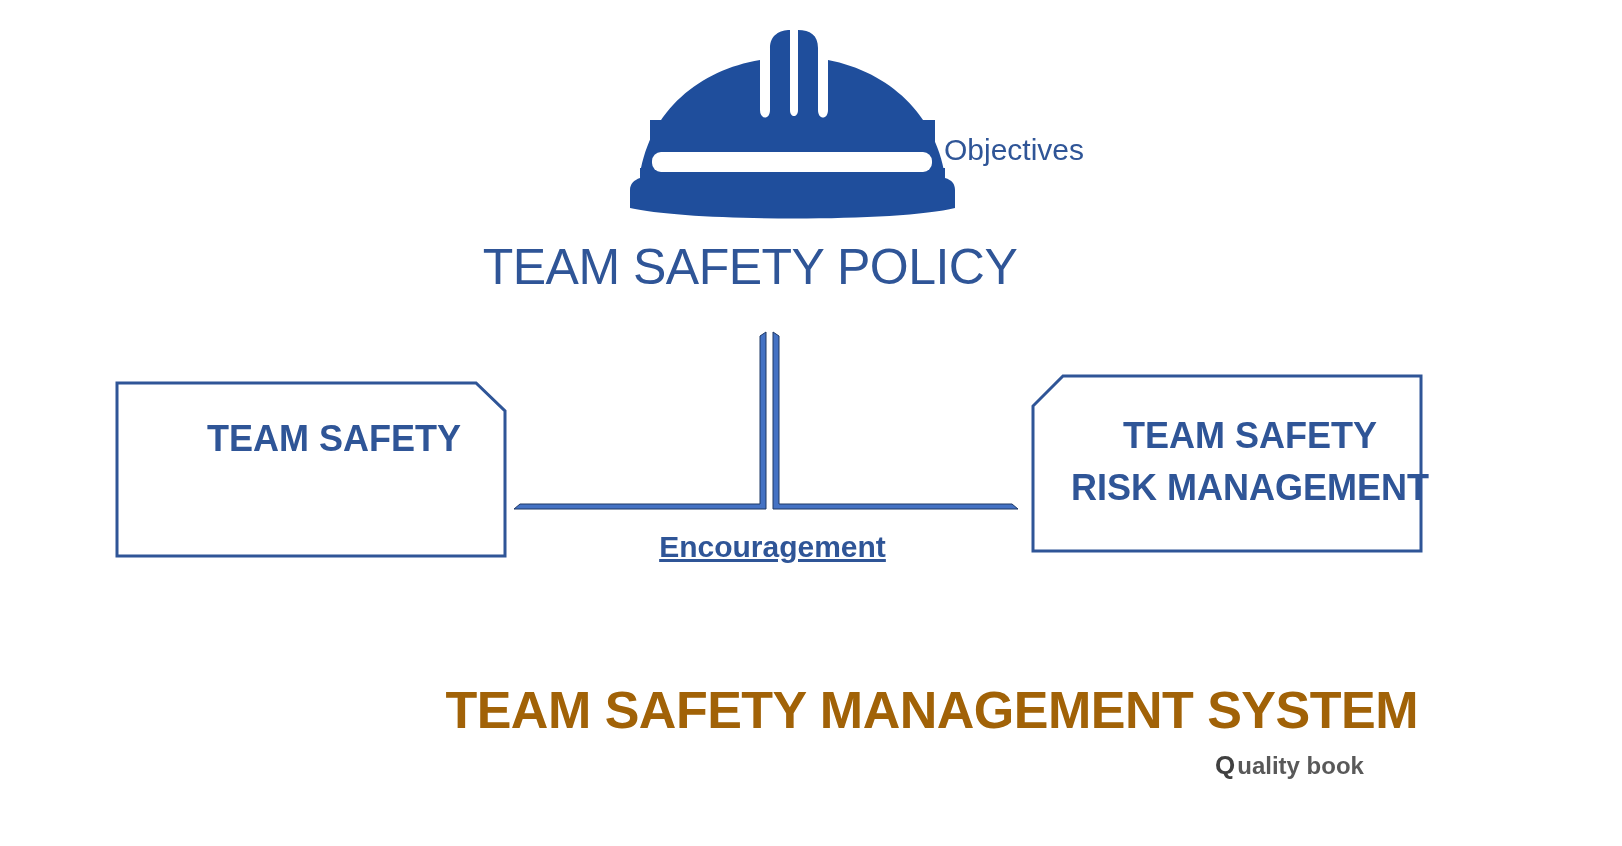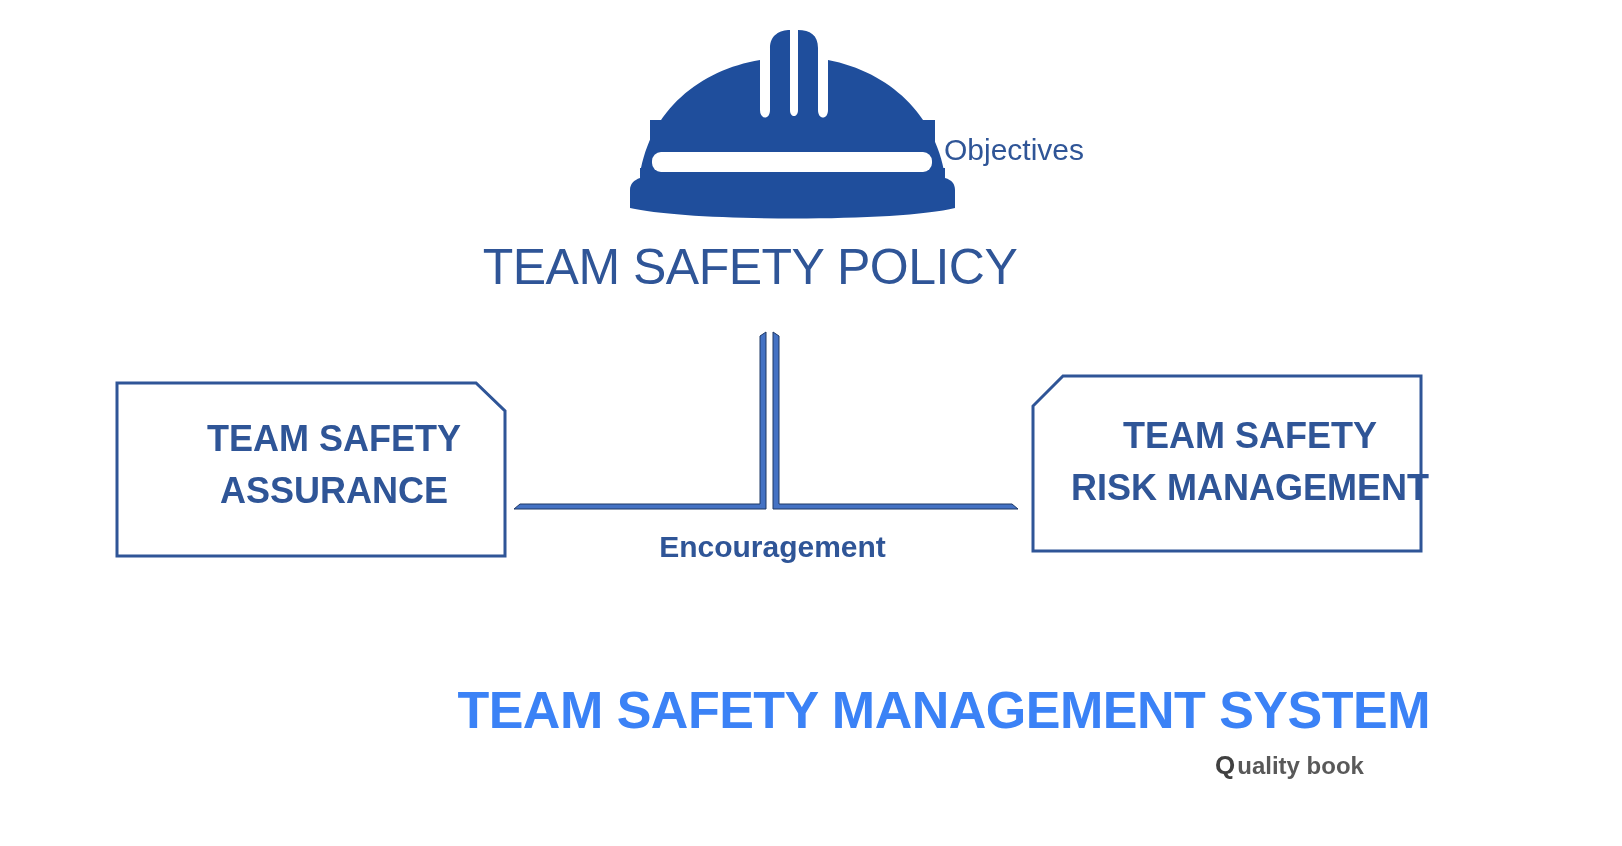--- a/index.html
+++ b/index.html
@@ -3,25 +3,25 @@
   <meta charset="utf-8">
   <style>
     html, body { margin: 0; padding: 0; background: #ffffff; }
     body { width: 1622px; height: 846px; position: relative; overflow: hidden;
            font-family: "Liberation Sans", "DejaVu Sans", sans-serif; }
     .abs { position: absolute; }
     .policy-title { left: 470px; top: 238px; width: 560px; text-align: center;
                     font-size: 50px; letter-spacing: -0.5px; color: #2f5597; font-weight: normal; }
     .objectives { left: 944px; top: 133px; font-size: 30px; color: #2f5597; font-weight: normal; }
     .encouragement { left: 600px; top: 530px; width: 345px; text-align: center;
-                     font-size: 30px; color: #2f5597; font-weight: bold; }
+                     font-size: 30px; color: #2f5597; font-weight: bold; text-decoration: underline; }
     .box-text { position: absolute; text-align: center; font-size: 36px; line-height: 52px;
                 color: #2f5597; font-weight: bold; padding-left: 23px; }
-    .system-title { left: 450px; top: 680px; width: 980px; text-align: right;
-                    font-size: 52px; color: #3b82f6; font-weight: bold; letter-spacing: -0.5px; }
+    .system-title { left: 438px; top: 680px; width: 980px; text-align: right;
+                    font-size: 52px; color: #a16207; font-weight: bold; letter-spacing: -0.5px; }
     .brand { left: 1215px; top: 750px; font-size: 24px; color: #595959; font-weight: bold;
              display: flex; align-items: center; gap: 2px; }
     svg { position: absolute; left: 0; top: 0; }
   </style>
 </head>
 <body>
 
 <svg width="1622" height="846" viewBox="0 0 1622 846">
 
   <g fill="#1f4e9c">
@@ -46,21 +46,20 @@
     <polygon points="773,332 779,336 779,504 1012,504 1018,509 773,509"></polygon>
   </g>
 </svg>
 
 <div class="abs objectives">Objectives</div>
 
 <div class="abs policy-title">TEAM SAFETY POLICY</div>
 
 <div class="box-text" style="left:117px; top:413px; width:388px;">
   <div>TEAM SAFETY</div>
-  <div>ASSURANCE</div>
 </div>
 
 <div class="box-text" style="left:1033px; top:410px; width:388px;">
   <div>TEAM SAFETY</div>
   <div>RISK MANAGEMENT</div>
 </div>
 
 <div class="abs encouragement">Encouragement</div>
 
 <div class="abs system-title">TEAM SAFETY MANAGEMENT SYSTEM</div>

